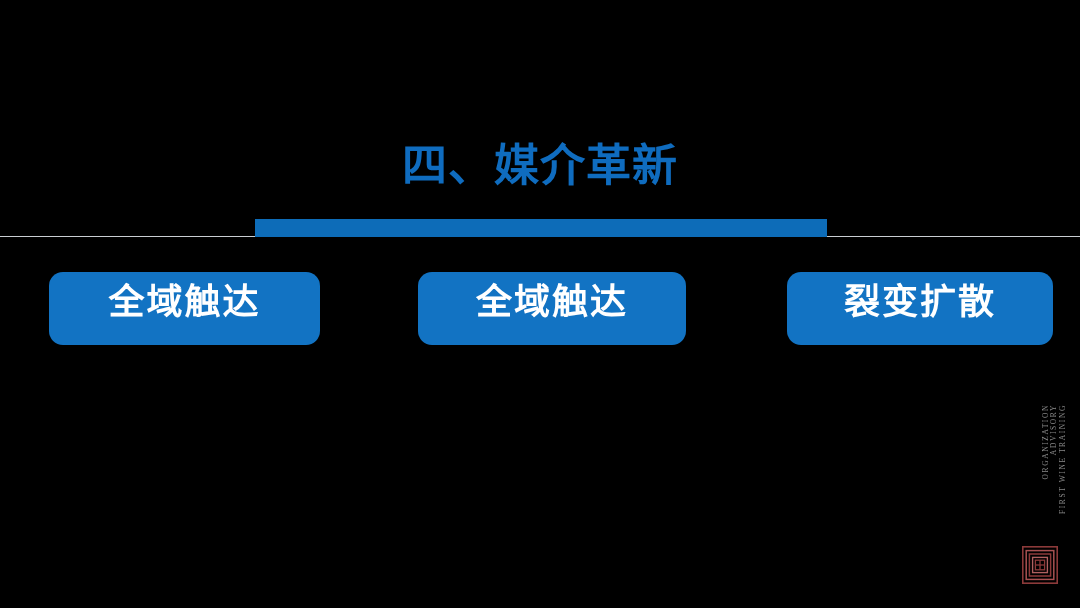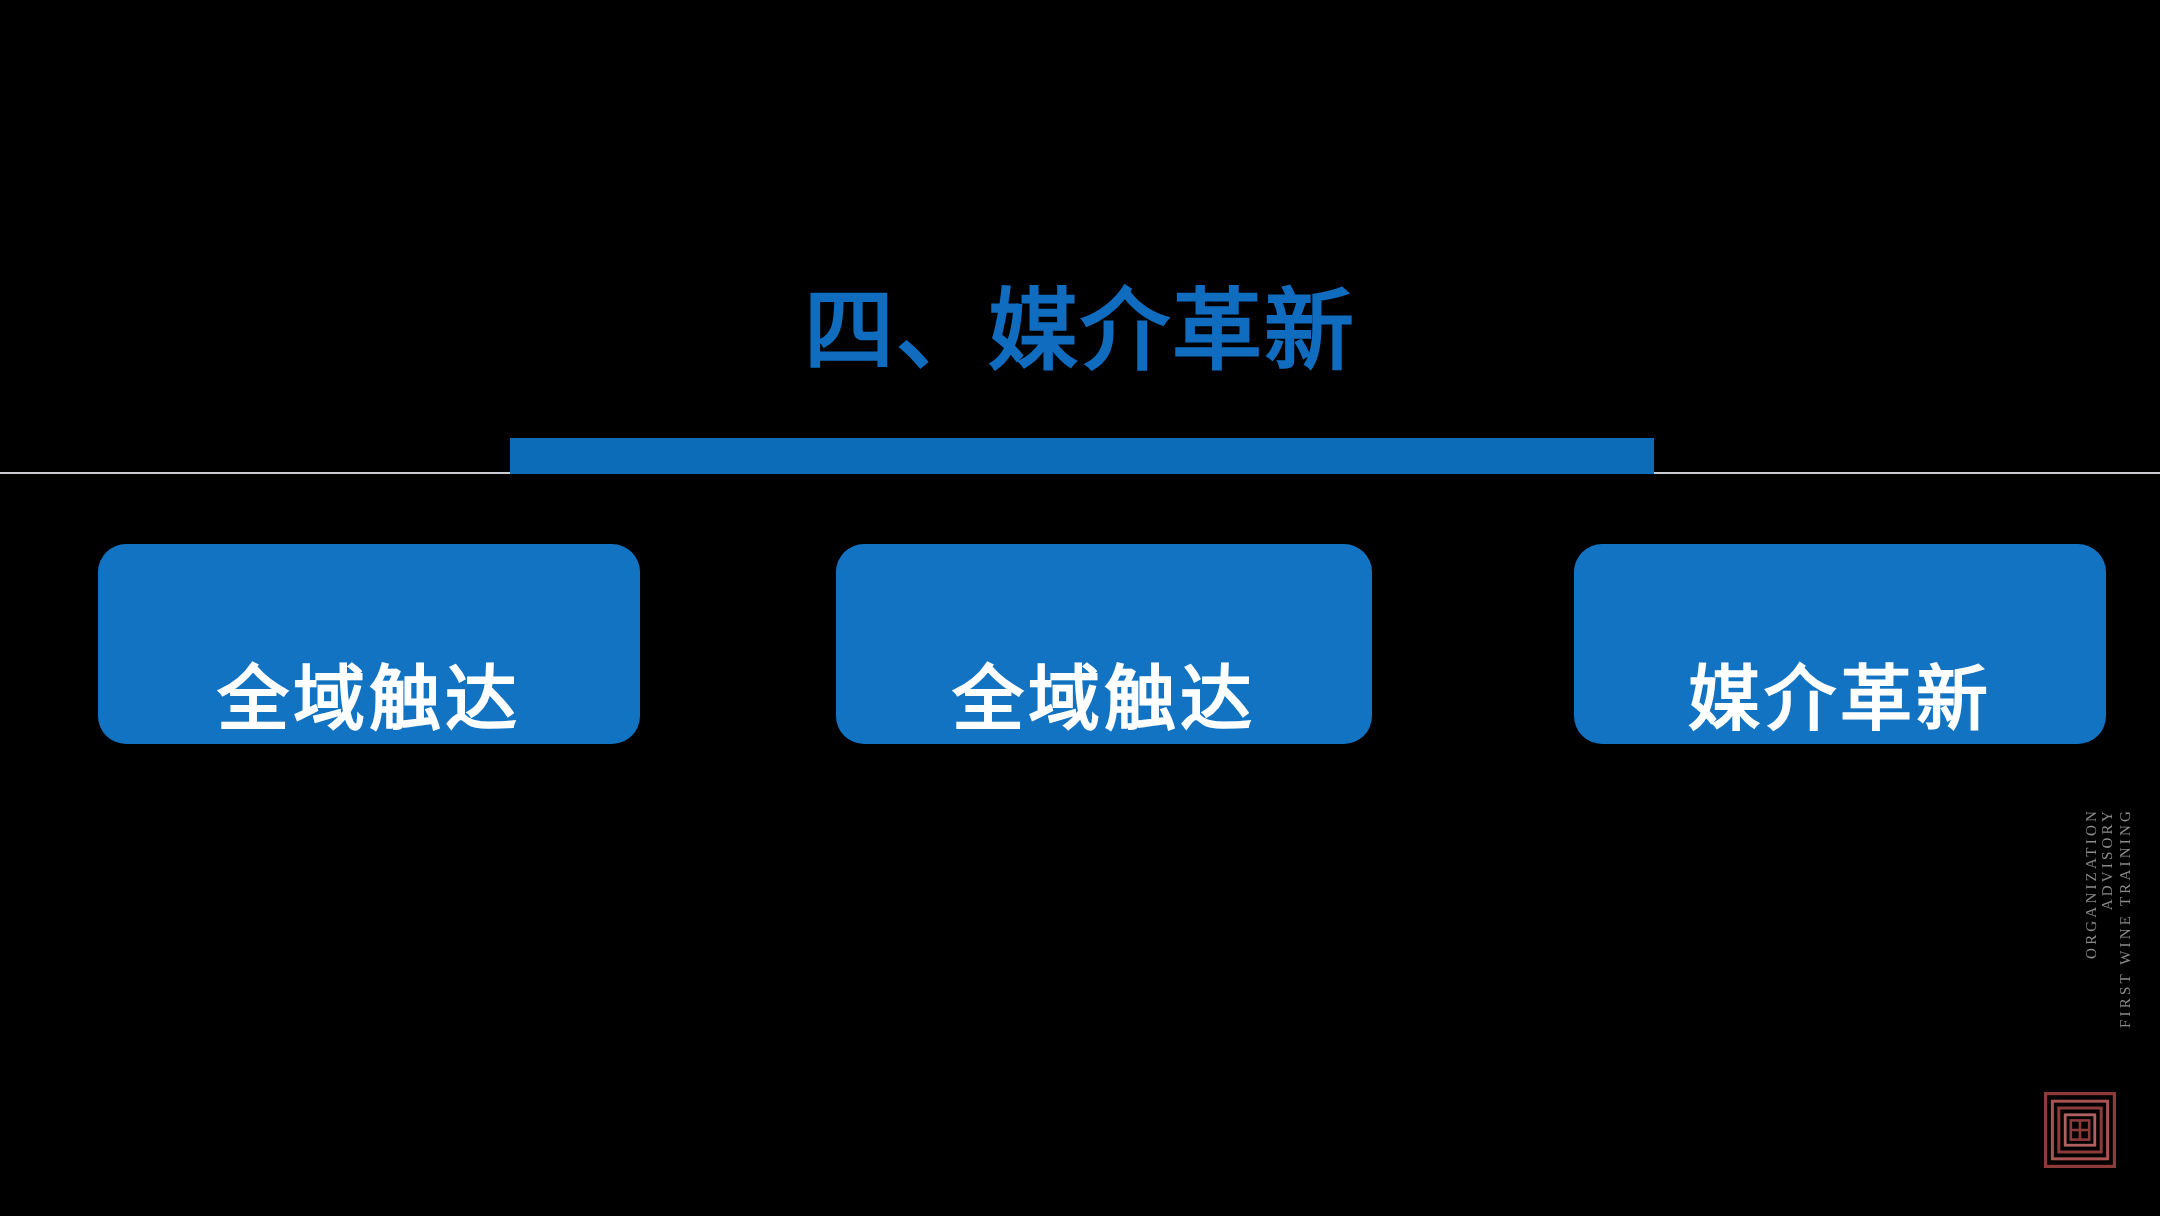--- a/index.html
+++ b/index.html
@@ -51,25 +51,25 @@
     top: 219px;
     width: 572px;
     height: 18px;
     background: #0D6CB8;
   }
 
   
   .pill {
     position: absolute;
     top: 272px;
-    height: 100px;
+    height: 73px;
     background: #1273C3;
     border-radius: 14px;
     display: flex;
-    align-items: flex-end;
+    align-items: flex-start;
     justify-content: center;
     color: #ffffff;
     font-size: 36px;
     font-weight: bold;
     letter-spacing: 2px;
     white-space: nowrap;
     box-sizing: border-box;
     cursor: pointer;
     user-select: none;
   }
@@ -125,21 +125,21 @@
 
   <div class="pill pill-1">
     <span>全域触达</span>
   </div>
 
   <div class="pill pill-2">
     <span>全域触达</span>
   </div>
 
   <div class="pill pill-3">
-    <span>媒介革新</span>
+    <span>裂变扩散</span>
   </div>
 
   <div class="brand-vertical">
     <span class="brand-line">FIRST WINE TRAINING</span>
     <span class="brand-line">ADVISORY</span>
     <span class="brand-line">ORGANIZATION</span>
   </div>
 
   <div class="seal-logo">
     <svg viewBox="0 0 36 38" xmlns="http://www.w3.org/2000/svg">

